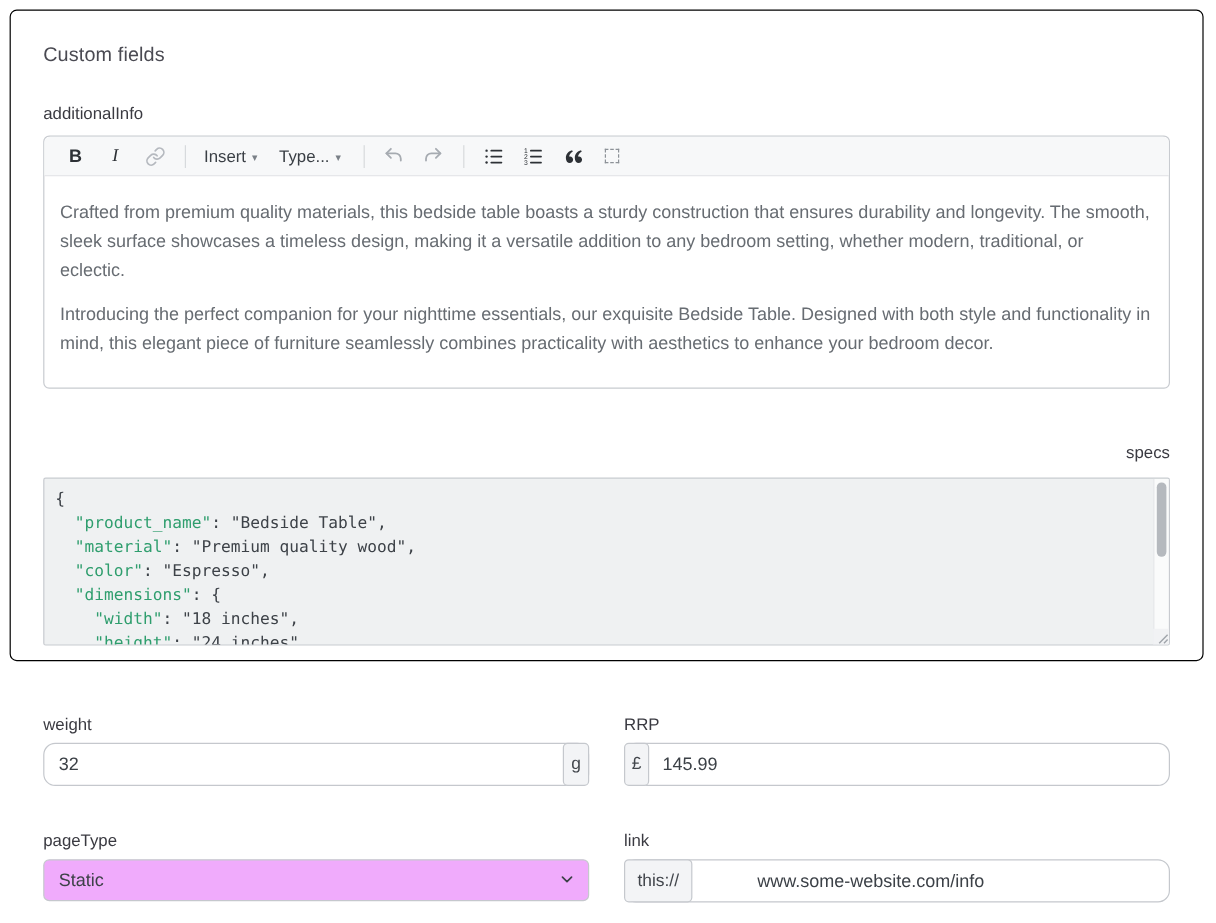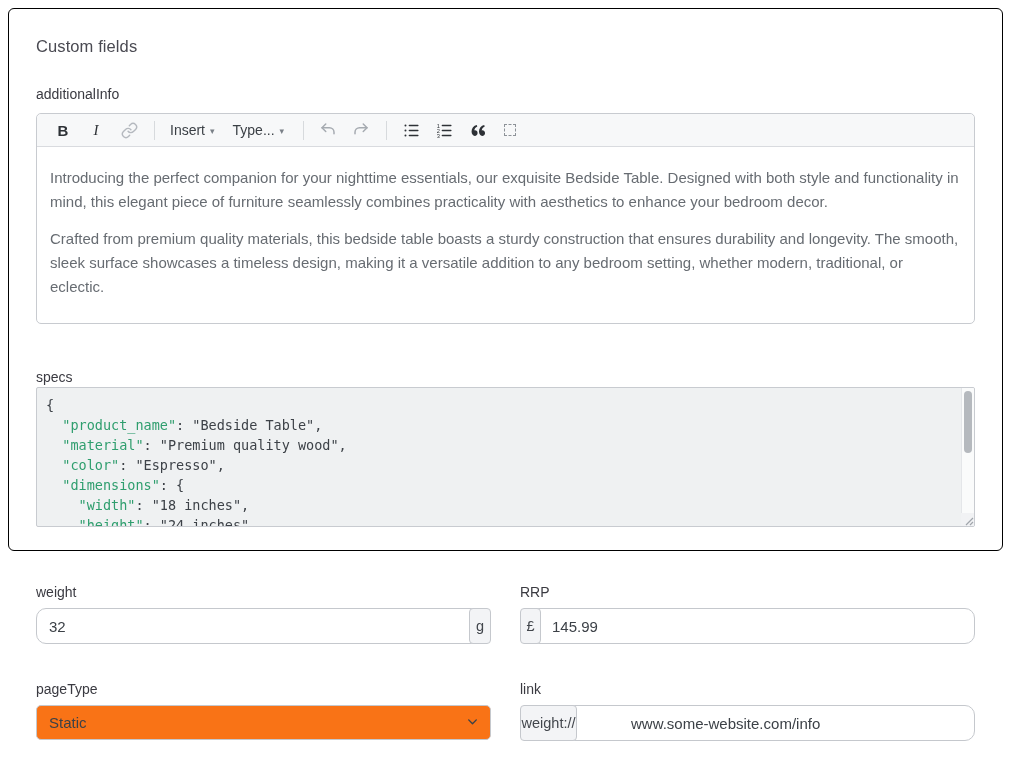--- a/index.html
+++ b/index.html
@@ -45,21 +45,21 @@
   .tb-history { color:#a6abb1; }
   .tb-square { display:block; width:12px; height:12px; border:1px dashed #8d9298; }
   .rte-content {
     padding:6px 13px 11px 13px; min-height:166px; border-radius:0 0 5px 5px;
   }
   .rte-content p {
     margin:13px 0; font-size:15px; line-height:24px; color:#676c72;
   }
   
   .field-specs { margin-top:45px; }
-  .field-specs .field-label { margin-bottom:2px; }
+  .field-specs .field-label { margin-bottom:13px;text-align:right; }
   .code-box {
     position:relative; height:140px; background:#eff1f2;
     border:1px solid #c8cbd0; border-radius:2px; overflow:hidden;
   }
   .code-pre {
     margin:0; padding:7px 22px 0 9px;
     font-family:"DejaVu Sans Mono", monospace; font-size:13.5px; line-height:20px;
     color:#3d4248; white-space:pre;
   }
   .tok-key { color:#2f9e6e; }
@@ -93,21 +93,21 @@
   }
   .addon-right { right:0; width:22px; }
   .addon-left { left:0; width:21px; }
   .addon-proto { left:0; width:57px; font-size:14.5px; }
   .input-prefix-sm { padding-left:31px; }
   .input-prefix-lg { padding-left:110px; }
   .select-wrap { position:relative; height:35px; }
   .select-input {
     width:100%; height:35px; border:1px solid #c5c8cd; border-radius:5px;
     padding:0 30px 0 12px; font-family:"Liberation Sans", sans-serif;
-    font-size:15px; color:#3c4147; background:#f97316;
+    font-size:15px; color:#3c4147; background:#f0abfc;
     appearance:none; -webkit-appearance:none; -moz-appearance:none; outline:none;
   }
   .select-chevron {
     position:absolute; right:12px; top:10px; pointer-events:none; color:#3c4147;
   }
   .icon-svg { display:block; }
 </style>
 </head>
 <body>
 
@@ -189,22 +189,22 @@
                 <path d="M7.2 1.2C3.9 2 1.6 4.6 1.6 8.2c0 2.8 1.5 4.6 3.5 4.6 1.7 0 3-1.3 3-3.1 0-1.7-1.2-2.9-2.8-2.9-.3 0-.6 0-.8.1.3-2 1.5-3.5 3.3-4.3l-.6-1.4z"></path>
                 <path d="M15.2 1.2C11.9 2 9.6 4.6 9.6 8.2c0 2.8 1.5 4.6 3.5 4.6 1.7 0 3-1.3 3-3.1 0-1.7-1.2-2.9-2.8-2.9-.3 0-.6 0-.8.1.3-2 1.5-3.5 3.3-4.3l-.6-1.4z"></path>
               </svg>
           </span>
         </button>
         <button class="tb-btn">
           <span class="tb-square"></span>
         </button>
       </div>
       <div class="rte-content">
+          <p>Crafted from premium quality materials, this bedside table boasts a sturdy construction that ensures durability and longevity. The smooth, sleek surface showcases a timeless design, making it a versatile addition to any bedroom setting, whether modern, traditional, or eclectic.</p>
           <p>Introducing the perfect companion for your nighttime essentials, our exquisite Bedside Table. Designed with both style and functionality in mind, this elegant piece of furniture seamlessly combines practicality with aesthetics to enhance your bedroom decor.</p>
-          <p>Crafted from premium quality materials, this bedside table boasts a sturdy construction that ensures durability and longevity. The smooth, sleek surface showcases a timeless design, making it a versatile addition to any bedroom setting, whether modern, traditional, or eclectic.</p>
         </div>
     </div>
   </div>
 
   <div class="field field-specs">
     <label class="field-label">specs</label>
     <div class="code-box">
       <pre class="code-pre"><div><span class="tok-plain">{</span></div><div><span class="tok-plain">  </span><span class="tok-key">"product_name"</span><span class="tok-plain">: "Bedside Table",</span></div><div><span class="tok-plain">  </span><span class="tok-key">"material"</span><span class="tok-plain">: "Premium quality wood",</span></div><div><span class="tok-plain">  </span><span class="tok-key">"color"</span><span class="tok-plain">: "Espresso",</span></div><div><span class="tok-plain">  </span><span class="tok-key">"dimensions"</span><span class="tok-plain">: {</span></div><div><span class="tok-plain">    </span><span class="tok-key">"width"</span><span class="tok-plain">: "18 inches",</span></div><div><span class="tok-plain">    </span><span class="tok-key">"height"</span><span class="tok-plain">: "24 inches"</span></div></pre>
       <div class="code-scrollbar">
         <div class="code-scroll-thumb"></div>
@@ -243,17 +243,17 @@
           <svg class="icon-svg" width="13" height="13" viewBox="0 0 24 24" fill="none" stroke="currentColor" stroke-width="2.6" stroke-linecap="round" stroke-linejoin="round">
               <polyline points="5 9 12 16 19 9"></polyline>
             </svg>
         </span>
       </div>
     </div>
     <div class="field">
       <label class="field-label field-label-sm">link</label>
       <div class="input-wrap">
         <input class="text-input input-prefix-lg" type="text" value="www.some-website.com/info" style="">
-        <span class="addon addon-proto">weight://</span>
+        <span class="addon addon-proto">this://</span>
       </div>
     </div>
   </div>
 </div>
 
 </body></html>

